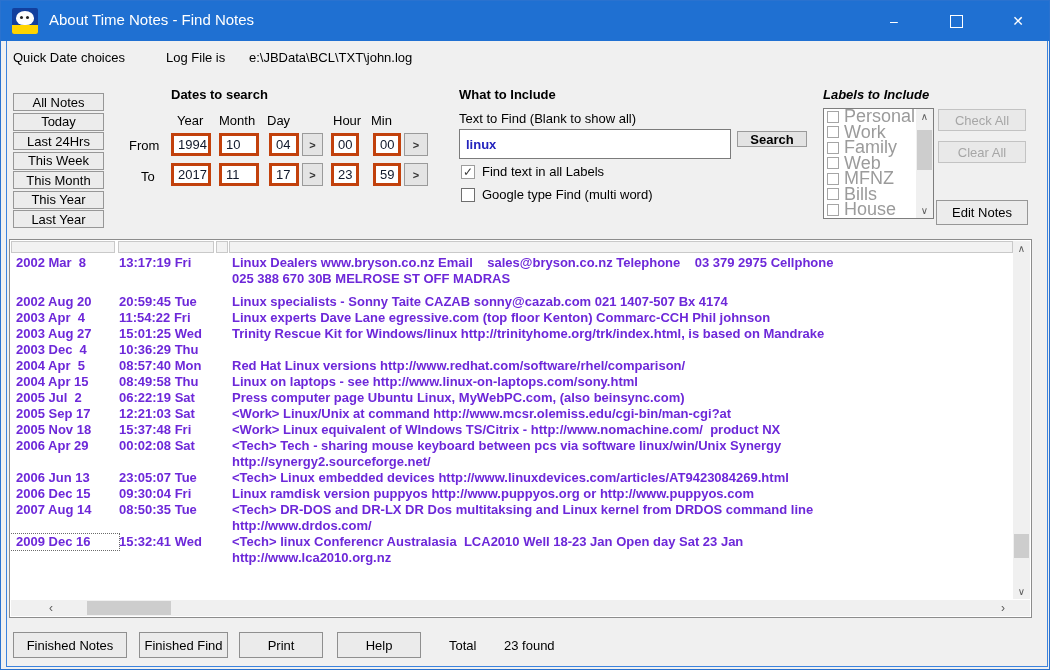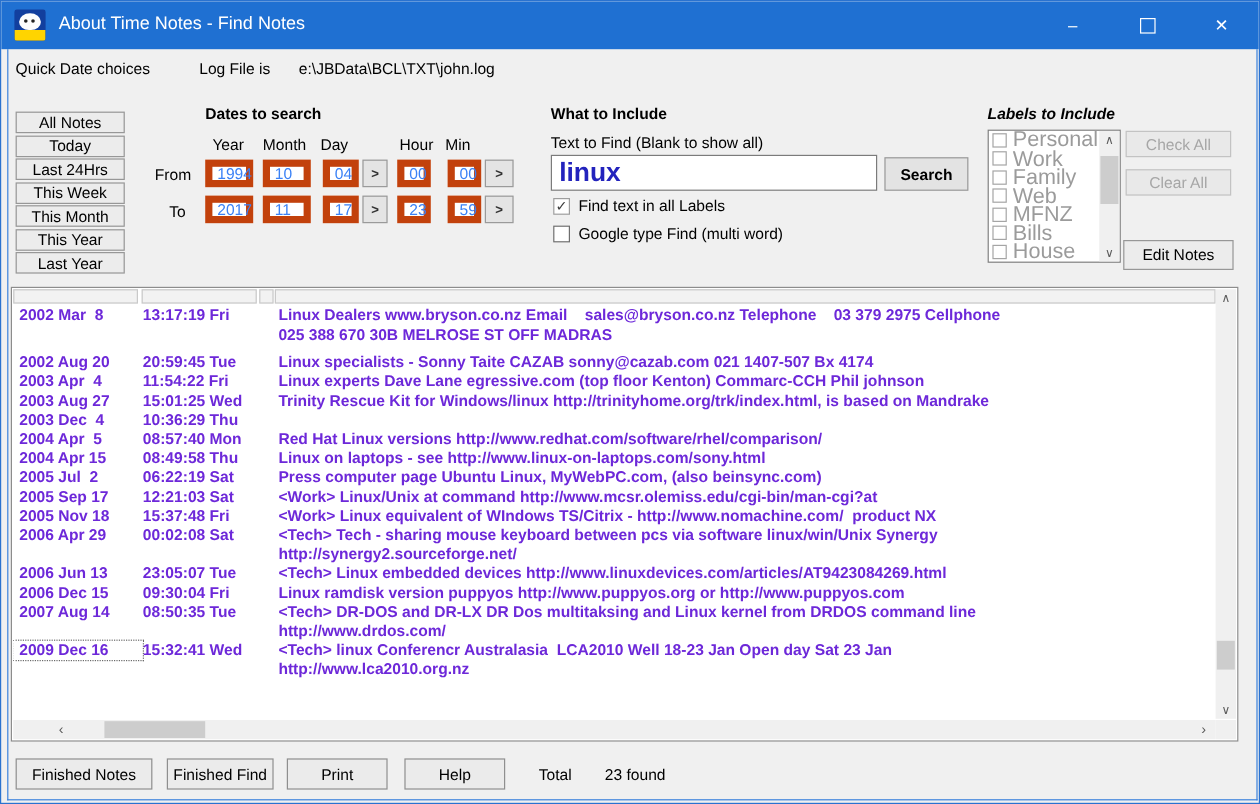--- a/index.html
+++ b/index.html
@@ -22,29 +22,29 @@
   
   .ibtext{position:absolute;font-size:13px;color:#000;}
   
   .btn{position:absolute;background:#ececec;border:1px solid #979797;color:#000;
     font-size:13px;display:flex;align-items:center;justify-content:center;box-sizing:border-box;}
   .btn.disabled{background:#e9e9e9;border-color:#c3c3c3;color:#a6a6a6;}
   .qbtn{left:12px;width:91px;height:18px;}
   .grouptitle{position:absolute;font-size:13px;font-weight:bold;color:#000;}
   .lbl{position:absolute;font-size:13px;color:#000;}
   
-  .dinput{position:absolute;background:#fff;border:6px solid #c2410c;color:#3b82f6;
+  .dinput{position:absolute;background:#fff;border:3px solid #c2410c;color:#0f172a;
     font-size:13px;box-sizing:border-box;display:flex;align-items:center;padding-left:4px;}
   .spinbtn{position:absolute;background:#e4e4e4;border:1px solid #9a9a9a;color:#333;
     font-size:11px;font-weight:bold;display:flex;align-items:center;justify-content:center;box-sizing:border-box;}
   
   .find-input{position:absolute;left:458px;top:128px;width:272px;height:30px;box-sizing:border-box;
     border:1px solid #7b7b7b;background:#fff;font-family:"Liberation Sans",sans-serif;
-    font-size:22px;font-weight:bold;color:#2323bd;padding:0 6px;}
-  .search-btn{left:736px;top:130px;width:70px;height:28px;font-weight:bold;background:#e3e3e3;border-color:#9a9a9a;}
+    font-size:13px;font-weight:bold;color:#2323bd;padding:0 6px;}
+  .search-btn{left:736px;top:130px;width:70px;height:16px;font-weight:bold;background:#e3e3e3;border-color:#9a9a9a;}
   .cbrow{position:absolute;display:flex;align-items:center;gap:7px;font-size:13px;color:#000;}
   .cb{width:14px;height:14px;background:#fff;border:1px solid #6e6e6e;box-sizing:border-box;
     display:flex;align-items:center;justify-content:center;font-size:12px;color:#3d3d3d;flex:none;}
   .cb.graybox{border-color:#9d9d9d;}
   
   .listbox{position:absolute;left:822px;top:107px;width:111px;height:111px;background:#fff;
     border:1px solid #7e7e7e;box-sizing:border-box;overflow:hidden;}
   .lb-item{display:flex;align-items:center;gap:5px;height:15.5px;padding-left:3px;
     font-size:18px;color:#9b9b9b;}
   .lb-item .cb{width:12px;height:12px;border-color:#a5a5a5;}

